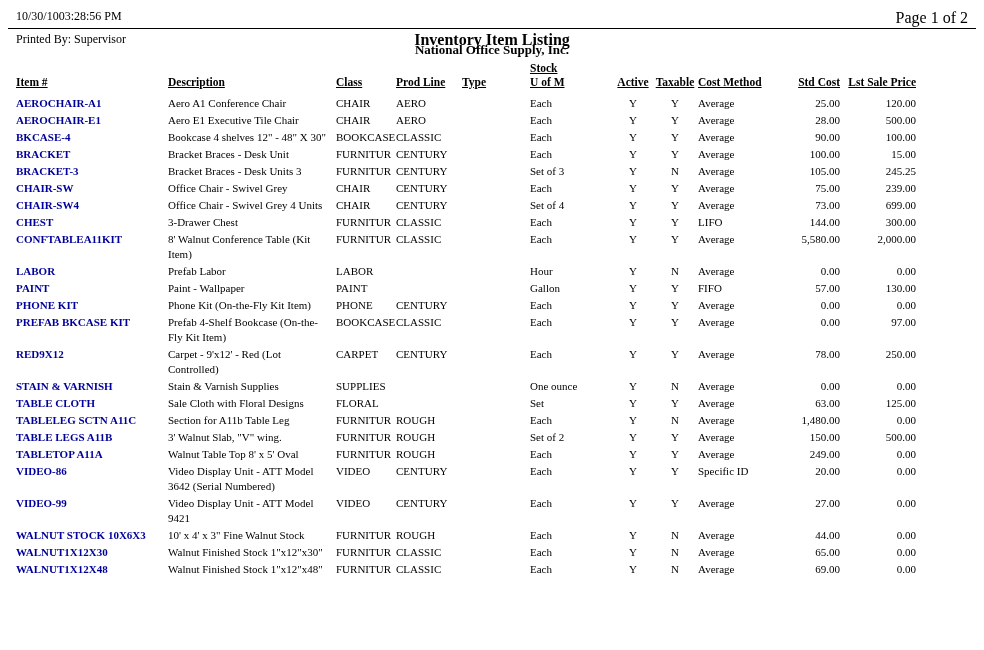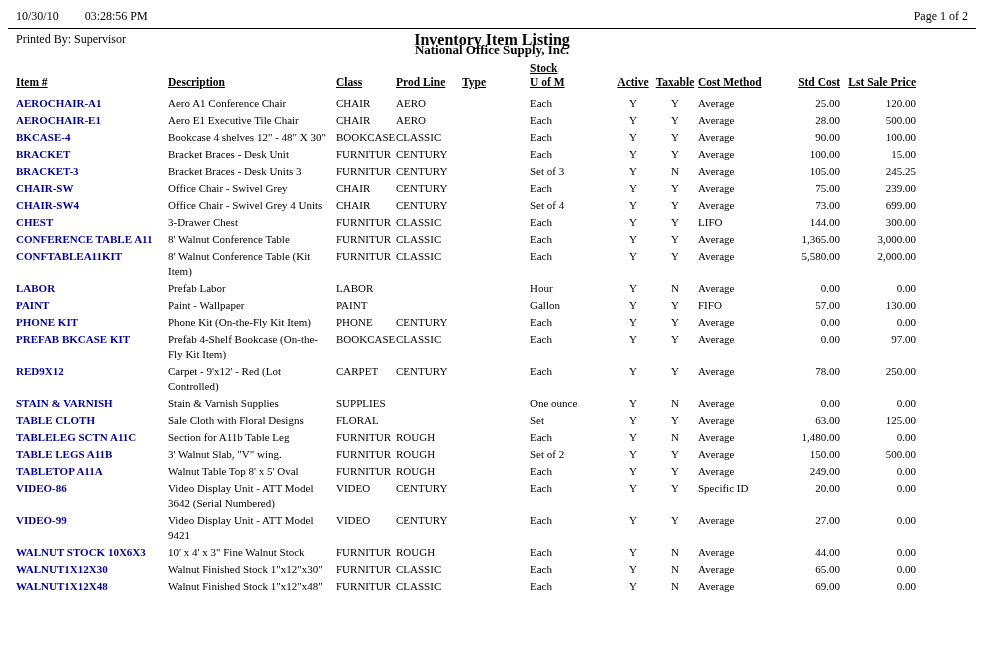--- a/index.html
+++ b/index.html
@@ -8,23 +8,23 @@
     background:#ffffff;
     color:#000000;
     font-family:"Liberation Serif","DejaVu Serif",serif;
     overflow:hidden;
   }
   .page { width:984px; height:650px; padding:8px 16px 0 16px; position:relative; }
 
   
   .hdr-row1 { position:relative; height:18px; font-size:12px; }
   .hdr-left { position:absolute; left:0; top:1px; }
-  .hdr-time { margin-left:26px; }
+  .hdr-time { }
   .hdr-company { position:absolute; left:0; right:0; top:0; text-align:center; font-weight:bold; font-size:13px;margin-top:34px; }
-  .hdr-page { position:absolute; right:0; top:1px; font-size:12px; }
+  .hdr-page { position:absolute; right:0; top:1px; font-size:16px; }
   .hdr-rule { border-top:1px solid #000; margin:2px -8px 0 -8px; height:0; }
   .hdr-row2 { position:relative; height:24px; font-size:12px; }
   .hdr-printedby { position:absolute; left:0; top:3px; }
   .hdr-title { position:absolute; left:0; right:0; top:2px; text-align:center; font-weight:bold; font-size:16px; }
 
   
   table.listing { table-layout:fixed; width:900px; border-collapse:collapse; margin-top:8px; }
   th { font-weight:bold; font-size:11.5px; line-height:14px; text-align:left;
        vertical-align:bottom; padding:0 0 6px 0; white-space:nowrap; }
   th .hu { text-decoration:underline; }
@@ -187,33 +187,20 @@
           <td class="c-prod">CLASSIC</td>
           <td class="c-type"></td>
           <td class="c-uofm">Each</td>
           <td class="c-active">Y</td>
           <td class="c-tax">Y</td>
           <td class="c-cm">LIFO</td>
           <td class="c-std">144.00</td>
           <td class="c-lsp">300.00</td>
         </tr>
         <tr>
-          <td class="c-item">CONFERENCE TABLE A11</td>
-          <td class="c-desc">8' Walnut Conference Table</td>
-          <td class="c-class">FURNITUR</td>
-          <td class="c-prod">CLASSIC</td>
-          <td class="c-type"></td>
-          <td class="c-uofm">Each</td>
-          <td class="c-active">Y</td>
-          <td class="c-tax">Y</td>
-          <td class="c-cm">Average</td>
-          <td class="c-std">1,365.00</td>
-          <td class="c-lsp">3,000.00</td>
-        </tr>
-        <tr>
           <td class="c-item">CONFTABLEA11KIT</td>
           <td class="c-desc">8' Walnut Conference Table (Kit Item)</td>
           <td class="c-class">FURNITUR</td>
           <td class="c-prod">CLASSIC</td>
           <td class="c-type"></td>
           <td class="c-uofm">Each</td>
           <td class="c-active">Y</td>
           <td class="c-tax">Y</td>
           <td class="c-cm">Average</td>
           <td class="c-std">5,580.00</td>

